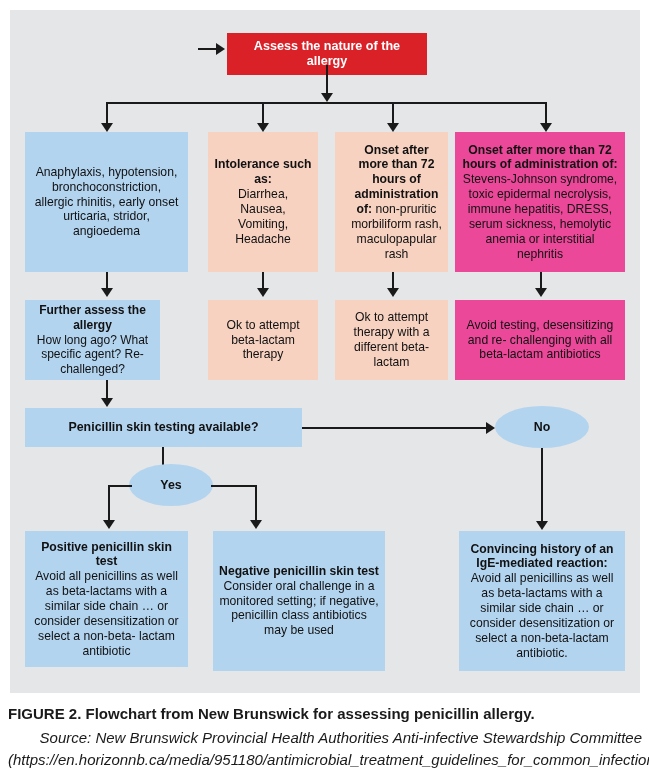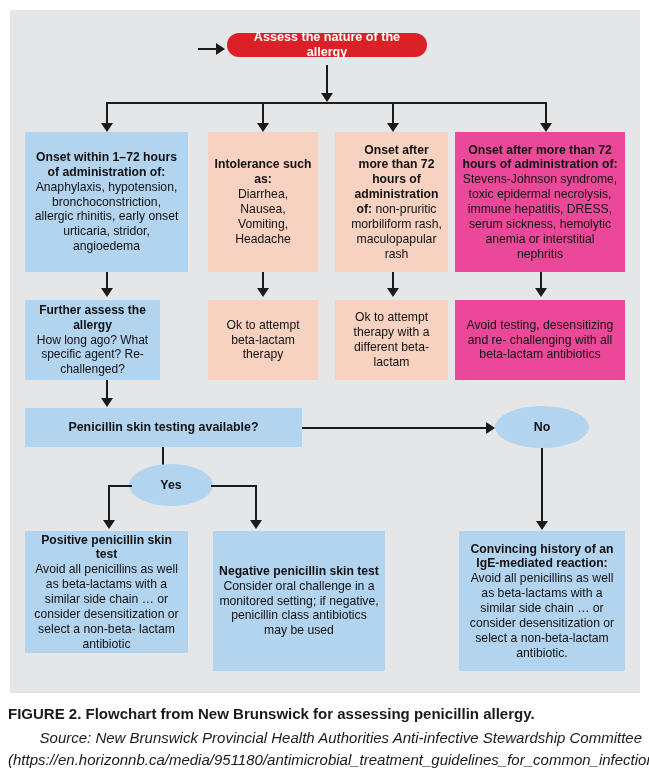--- a/index.html
+++ b/index.html
@@ -72,39 +72,38 @@
 <body>
 
 <div id="root">
 
   <div class="panel"></div>
 
 
   <div class="ln hln" style="left:198px;top:48px;width:20px;"></div>
   <div class="arwr" style="left:216px;top:43px;"></div>
 
-  <div class="node red" style="left:227px;top:33px;width:200px;height:24px;font-size:12.6px;border-radius:12px;">
+  <div class="node red" style="left:227px;top:33px;width:200px;height:42px;font-size:12.6px;">
     <span class="hd">Assess the nature of the allergy</span>
   </div>
 
   <div class="ln vln" style="left:326px;top:65px;height:30px;"></div>
   <div class="arw" style="left:321px;top:93px;"></div>
 
   <div class="ln hln" style="left:106px;top:102px;width:440px;"></div>
   <div class="ln vln" style="left:106px;top:102px;height:24px;"></div>
   <div class="arw" style="left:101px;top:123px;"></div>
   <div class="ln vln" style="left:262px;top:102px;height:24px;"></div>
   <div class="arw" style="left:257px;top:123px;"></div>
   <div class="ln vln" style="left:392px;top:102px;height:24px;"></div>
   <div class="arw" style="left:387px;top:123px;"></div>
   <div class="ln vln" style="left:545px;top:102px;height:24px;"></div>
   <div class="arw" style="left:540px;top:123px;"></div>
 
   <div class="node blue" style="left:25px;top:132px;width:163px;height:140px;font-size:12.2px;">
-    <span class="hd">Onset within 1–72 hours of administration of:</span>
     <span class="bd">Anaphylaxis, hypotension, bronchoconstriction, allergic rhinitis, early onset urticaria, stridor, angioedema</span>
   </div>
 
   <div class="node peach" style="left:208px;top:132px;width:110px;height:140px;font-size:12.2px;">
     <span class="hd">Intolerance such as:</span>
     <span class="bd">Diarrhea, Nausea, Vomiting, Headache</span>
   </div>
 
   <div class="node peach" style="left:335px;top:132px;width:113px;height:140px;font-size:12.2px;padding-left:16px;">
     <span><b>Onset after more than 72 hours of administration of:</b><span> non-pruritic morbiliform rash, maculopapular rash</span></span>
@@ -165,21 +164,21 @@
   <div class="ln vln" style="left:108px;top:485px;height:38px;"></div>
   <div class="arw" style="left:103px;top:520px;"></div>
 
   <div class="ln hln" style="left:211px;top:485px;width:46px;"></div>
   <div class="ln vln" style="left:255px;top:485px;height:38px;"></div>
   <div class="arw" style="left:250px;top:520px;"></div>
 
   <div class="ln vln" style="left:541px;top:448px;height:77px;"></div>
   <div class="arw" style="left:536px;top:521px;"></div>
 
-  <div class="node blue" style="left:25px;top:531px;width:163px;height:122px;font-size:12.2px;">
+  <div class="node blue" style="left:25px;top:531px;width:163px;height:136px;font-size:12.2px;">
     <span class="hd">Positive penicillin skin test</span>
     <span class="bd">Avoid all penicillins as well as beta-lactams with a similar side chain … or consider desensitization or select a non-beta- lactam antibiotic</span>
   </div>
 
   <div class="node blue" style="left:213px;top:531px;width:172px;height:140px;font-size:12.2px;">
     <span class="hd">Negative penicillin skin test</span>
     <span class="bd">Consider oral challenge in a monitored setting; if negative, penicillin class antibiotics may be used</span>
   </div>
 
   <div class="node blue" style="left:459px;top:531px;width:166px;height:140px;font-size:12.2px;text-align:center;">

